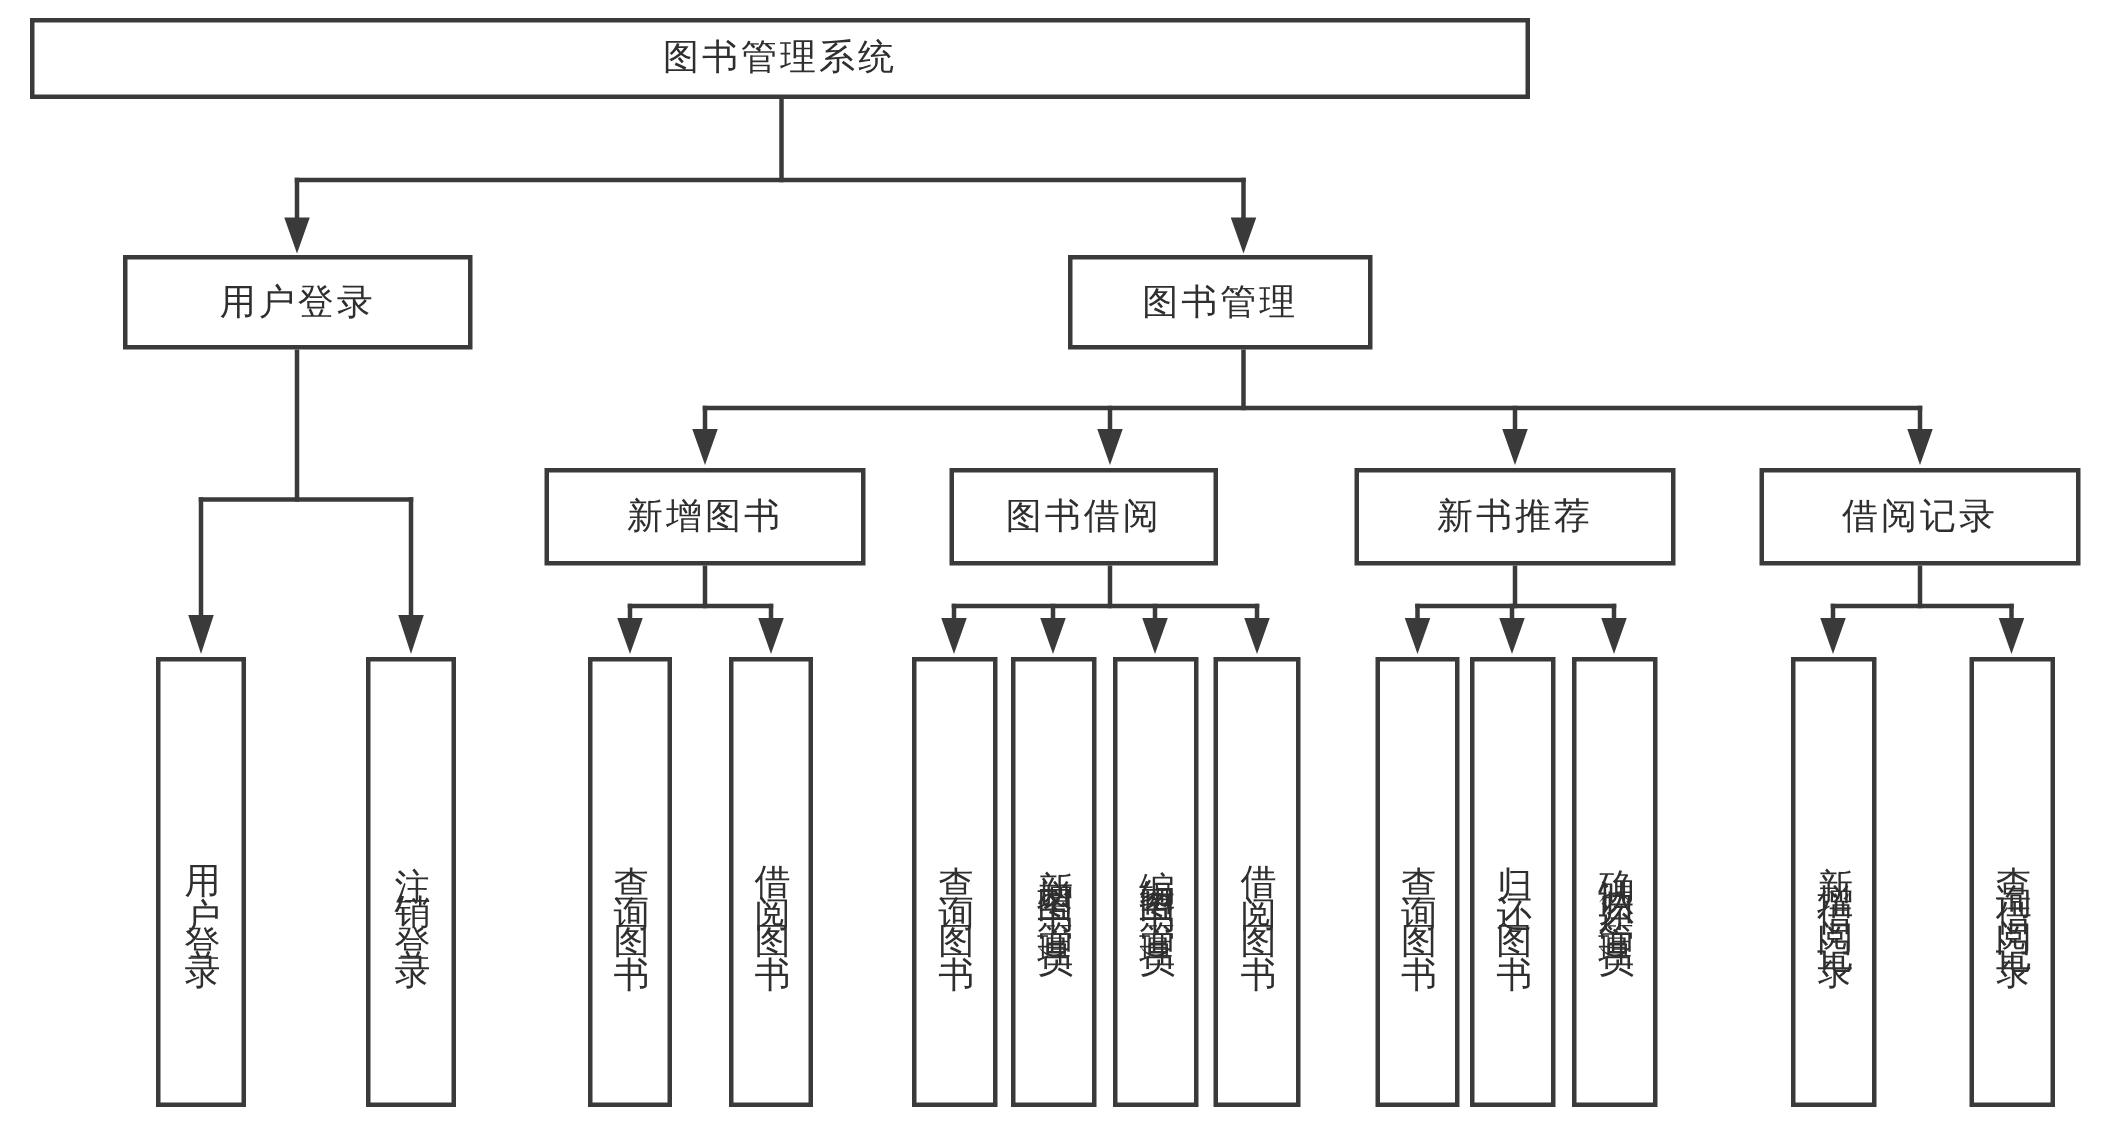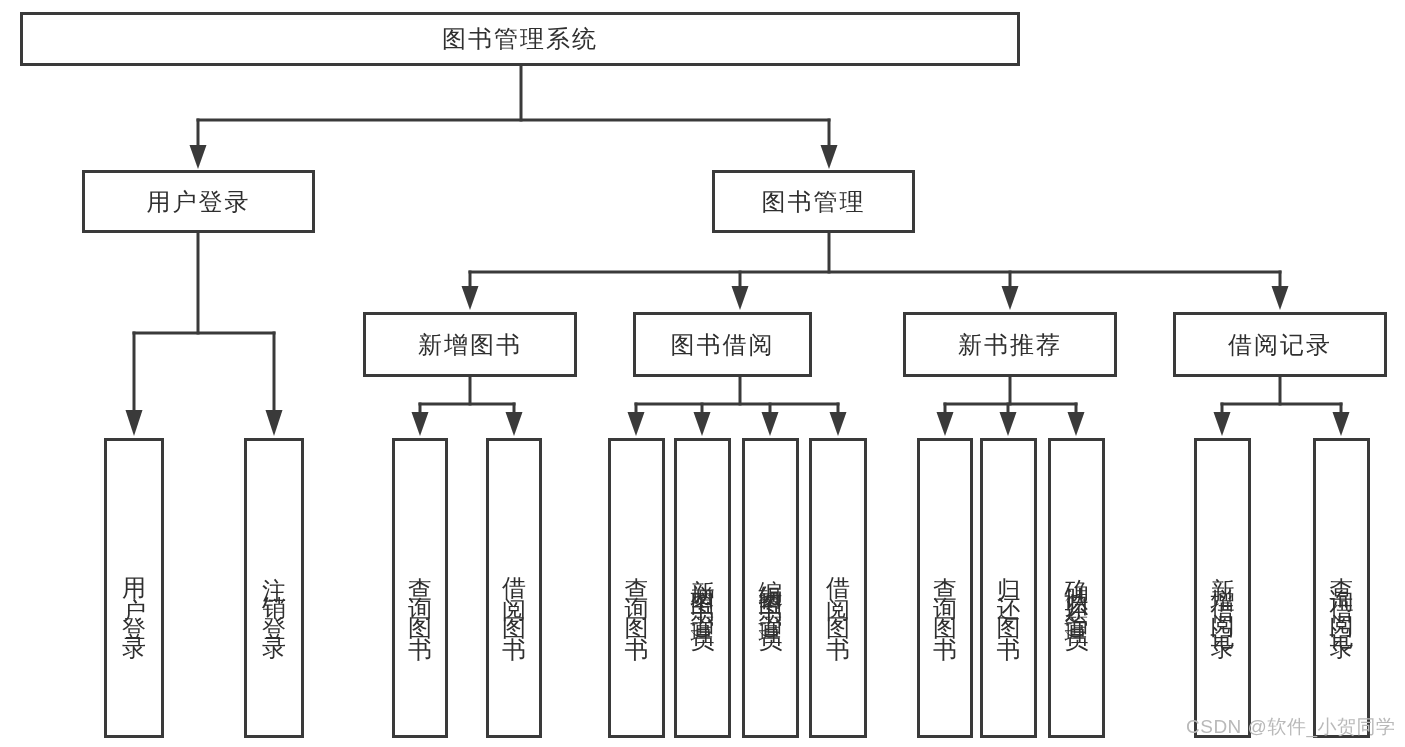--- a/index.html
+++ b/index.html
@@ -168,15 +168,14 @@
     <span class="vtext sp9">确认归还（管理员）</span>
   </div>
 
   <div class="node vbox" style="left:1194px;top:438px;width:57px;height:300px">
     <span class="vtext sp6">新增借阅记录</span>
   </div>
   <div class="node vbox" style="left:1313px;top:438px;width:57px;height:300px">
     <span class="vtext sp6">查询借阅记录</span>
   </div>
 
-  <div class="watermark">CSDN @软件_小贺同学</div>
 
 </div>
 
 </body></html>

